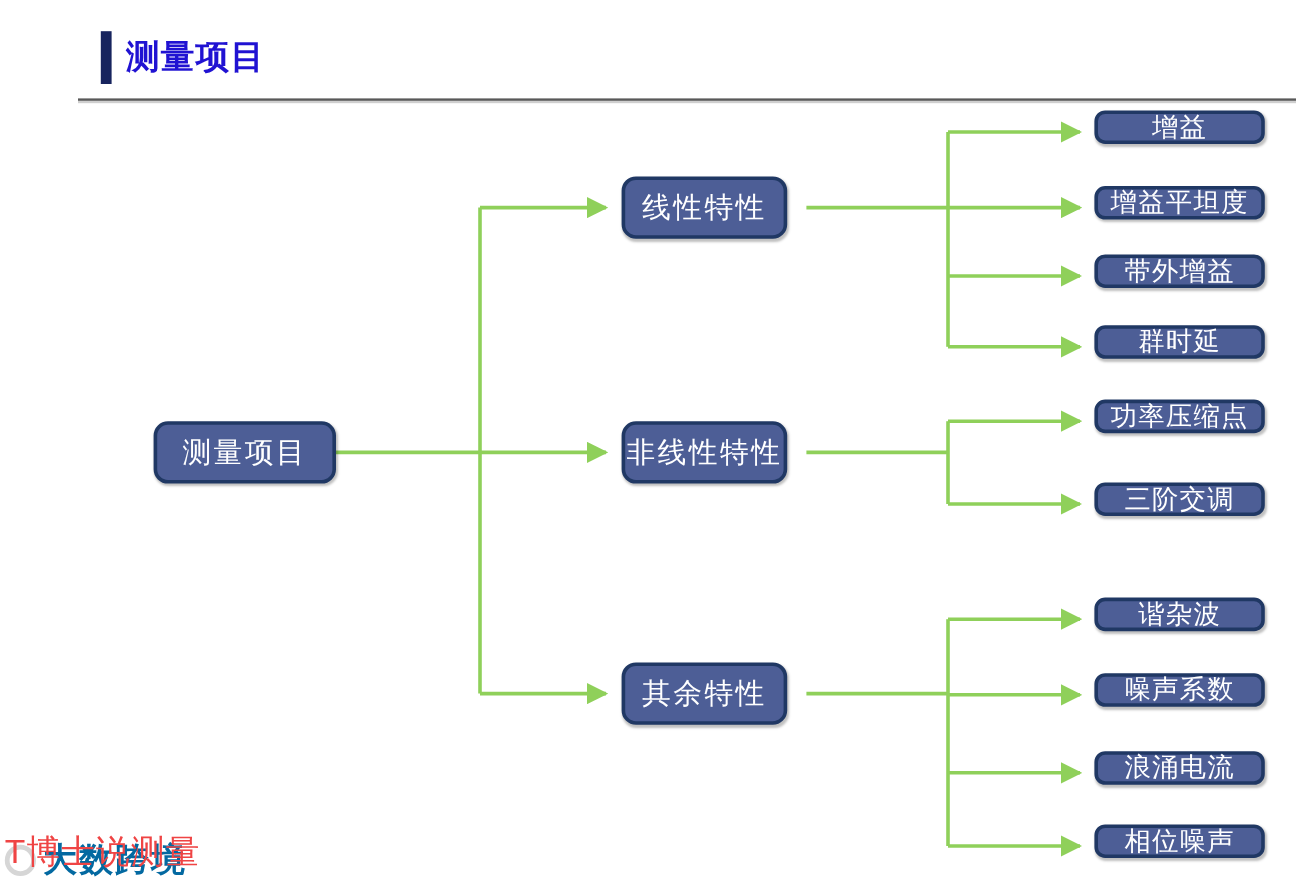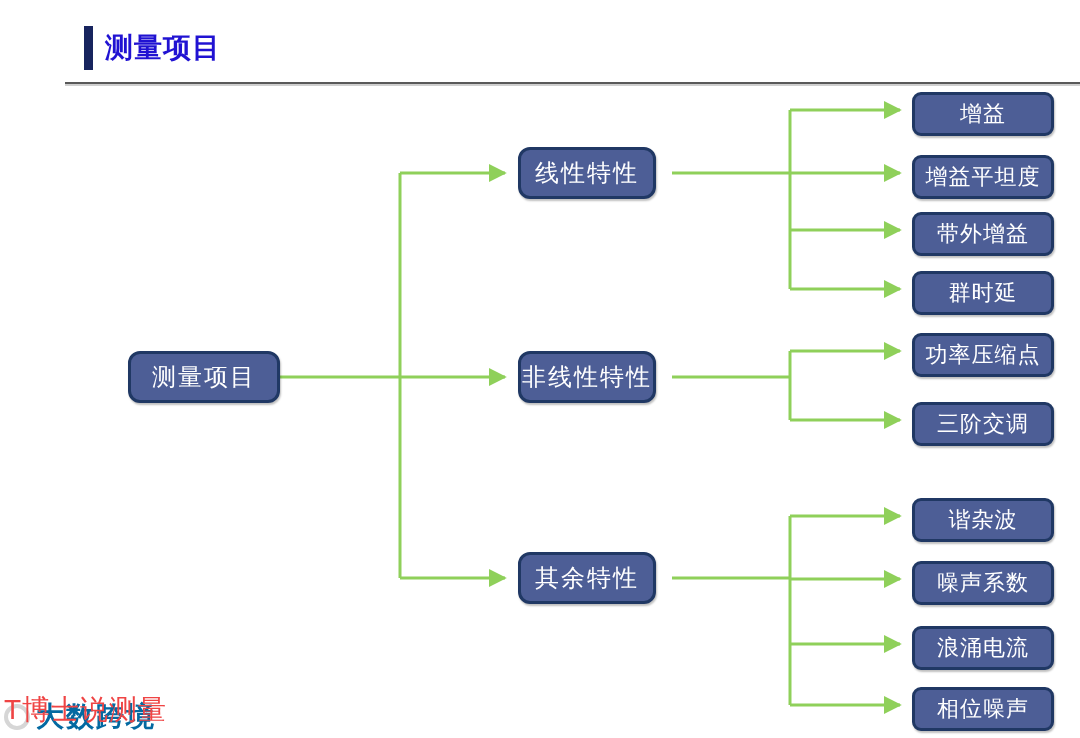--- a/index.html
+++ b/index.html
@@ -27,21 +27,21 @@
   svg.connectors{position:absolute;left:0;top:0;width:1080px;height:738px;}
   
   .node{
     position:absolute;display:flex;align-items:center;justify-content:center;
     background:#4d5e96;border:3px solid #203864;box-sizing:border-box;
     color:#ffffff;letter-spacing:2px;
     box-shadow:1px 2px 2px rgba(0,0,0,0.25);
   }
   .node.big{width:152px;height:52px;border-radius:12px;font-size:24px;}
   .node.mid{width:138px;height:52px;border-radius:12px;font-size:24px;}
-  .node.leaf{width:142px;height:44px;border-radius:9px;font-size:22px;letter-spacing:1px;}
+  .node.leaf{width:142px;height:28px;border-radius:9px;font-size:22px;letter-spacing:1px;}
   
   .watermark{
     position:absolute;left:4px;top:698px;display:flex;align-items:center;gap:6px;
     color:#0369a1;font-size:28px;font-weight:700;z-index:1;letter-spacing:2px;text-align:right;
   }
   .wm-circle{
     width:26px;height:26px;border:4px solid #d6d6d6;border-radius:50%;
     box-sizing:border-box;display:inline-block;
   }
   .credit{

